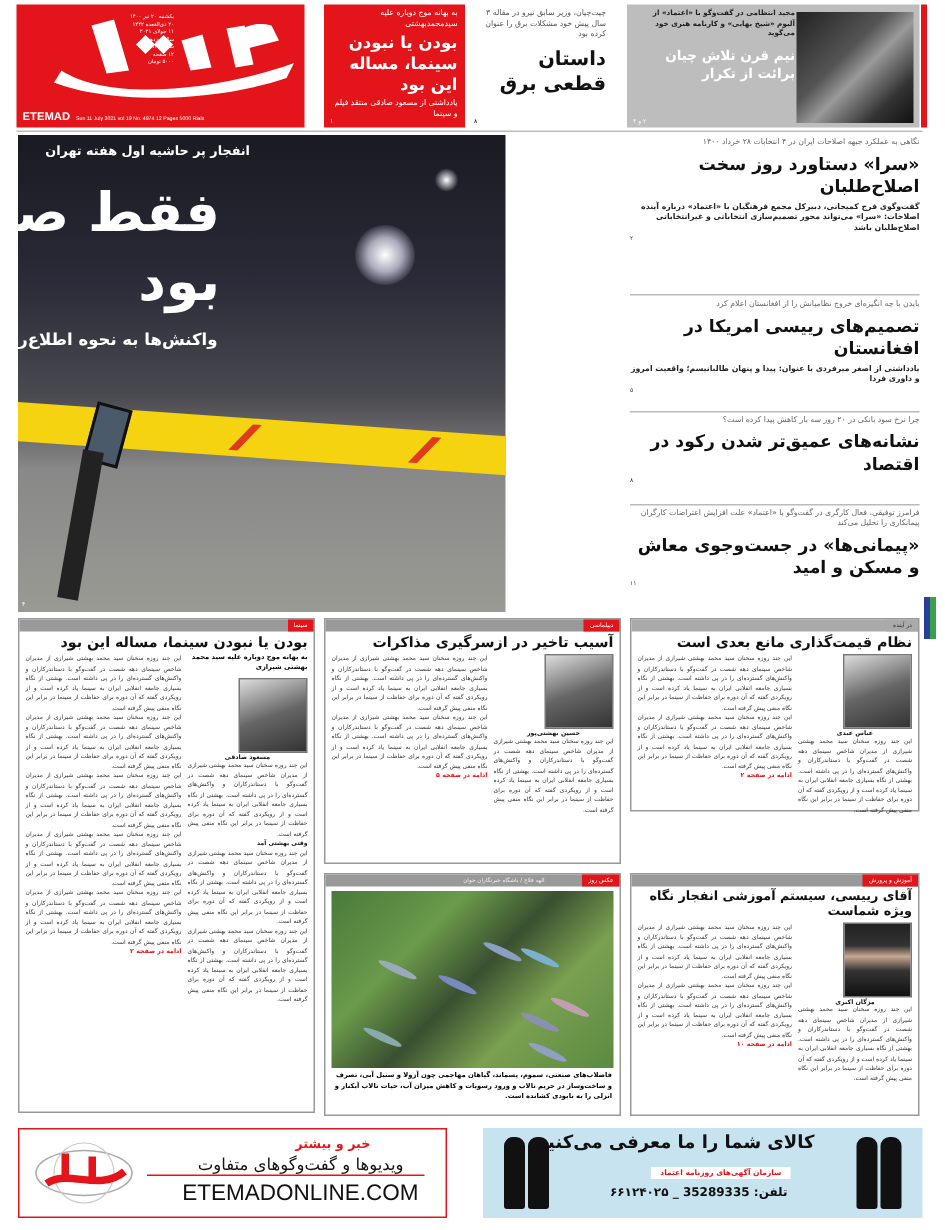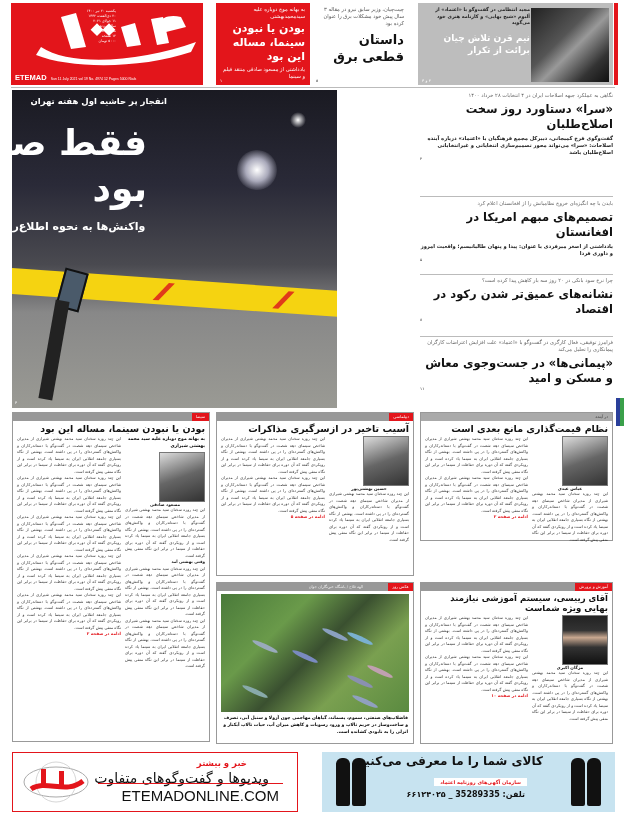--- a/index.html
+++ b/index.html
@@ -127,21 +127,21 @@
 <div class="abs rcol" style="top:92px">
   <div class="kick">نگاهی به عملکرد جبهه اصلاحات ایران در ۴ انتخابات ۲۸ خرداد ۱۴۰۰</div>
   <div class="head" style="margin-top:3px">«سرا» دستاورد روز سخت اصلاح‌طلبان</div>
   <div class="body" style="margin-top:3px">گفت‌وگوی فرج کمیجانی، دبیرکل مجمع فرهنگیان با «اعتماد» درباره آینده اصلاحات: «سرا» می‌تواند محور تصمیم‌سازی انتخاباتی و غیرانتخاباتی اصلاح‌طلبان باشد</div>
   <div class="pg">۲</div>
 </div>
 <div class="abs rsep" style="top:196px"></div>
 
 <div class="abs rcol" style="top:200px">
   <div class="kick">بایدن با چه انگیزه‌ای خروج نظامیانش را از افغانستان اعلام کرد</div>
-  <div class="head" style="margin-top:3px">تصمیم‌های مبهم امریکا در افغانستان</div>
+  <div class="head" style="margin-top:3px">تصمیم‌های رییسی امریکا در افغانستان</div>
   <div class="body" style="margin-top:3px">یادداشتی از اصغر میرفردی با عنوان: پیدا و پنهان طالبانیسم؛ واقعیت امروز و داوری فردا</div>
   <div class="pg">۵</div>
 </div>
 <div class="abs rsep" style="top:274px"></div>
 
 <div class="abs rcol" style="top:277px">
   <div class="kick">چرا نرخ سود بانکی در ۲۰ روز سه بار کاهش پیدا کرده است؟</div>
   <div class="head" style="margin-top:3px">نشانه‌های عمیق‌تر شدن رکود در اقتصاد</div>
   <div class="pg">۸</div>
 </div>
@@ -233,21 +233,21 @@
     <div class="boat" style="left:20px;top:95px;background:#8aa"></div>
     <div class="boat" style="left:130px;top:105px;background:#90a0c0"></div>
   </div>
   <div style="font-size:4.5px;font-weight:bold;line-height:6.8px;padding:0 5px;text-align:right">فاضلاب‌های صنعتی، سموم، پسماند، گیاهان مهاجمی چون آزولا و سنبل آبی، تصرف و ساخت‌وساز در حریم تالاب و ورود رسوبات و کاهش میزان آب، حیات تالاب آبکنار و انزلی را به نابودی کشانده است.</div>
 </div>
 
 <div class="abs col" style="left:420px;top:582px;width:193px;height:162px">
   <div class="bar">
       <span class="tag">آموزش و پرورش</span>
     </div>
-  <div class="title" style="font-size:8.5px">آقای رییسی، سیستم آموزشی نیازمند بهایی ویژه شماست</div>
+  <div class="title" style="font-size:8.5px">آقای رییسی، سیستم آموزشی انفجار نگاه ویژه شماست</div>
   <div style="display:flex;padding:0 4px;gap:4px">
     <div style="width:76px">
       <div class="avatar" style="margin-left:auto;background:linear-gradient(180deg,#222 0%,#333 30%,#c9a890 45%,#333 65%,#111 100%)"></div>
       <div class="byline">مژگان اکبری</div>
       <div class="txt">این چند روزه سخنان سید محمد بهشتی شیرازی از مدیران شاخص سینمای دهه شصت در گفت‌وگو با دستاندرکاران و واکنش‌های گسترده‌ای را در پی داشته است. بهشتی از نگاه بسیاری جامعه انقلابی ایران به سینما یاد کرده است و از رویکردی گفته که آن دوره برای حفاظت از سینما در برابر این نگاه منفی پیش گرفته است.</div>
     </div>
     <div style="flex:1">
       <div class="txt">این چند روزه سخنان سید محمد بهشتی شیرازی از مدیران شاخص سینمای دهه شصت در گفت‌وگو با دستاندرکاران و واکنش‌های گسترده‌ای را در پی داشته است. بهشتی از نگاه بسیاری جامعه انقلابی ایران به سینما یاد کرده است و از رویکردی گفته که آن دوره برای حفاظت از سینما در برابر این نگاه منفی پیش گرفته است.</div>
       <div class="txt">این چند روزه سخنان سید محمد بهشتی شیرازی از مدیران شاخص سینمای دهه شصت در گفت‌وگو با دستاندرکاران و واکنش‌های گسترده‌ای را در پی داشته است. بهشتی از نگاه بسیاری جامعه انقلابی ایران به سینما یاد کرده است و از رویکردی گفته که آن دوره برای حفاظت از سینما در برابر این نگاه منفی پیش گرفته است.</div>
       <div class="more">ادامه در صفحه ۱۰</div>
@@ -257,21 +257,21 @@
 
 <div class="abs ad1">
   <svg style="position:absolute;left:8px;top:6px;width:70px;height:46px" viewBox="0 0 70 46">
     <ellipse cx="35" cy="23" rx="32" ry="15" fill="none" stroke="#aaa" stroke-width="1"></ellipse>
     <ellipse cx="35" cy="23" rx="20" ry="20" fill="none" stroke="#ccc" stroke-width="0.8"></ellipse>
     <path d="M10 30 C 25 20, 45 36, 62 22" stroke="#e3151b" stroke-width="5" fill="none"></path>
     <rect x="20" y="10" width="5" height="18" fill="#e3151b"></rect>
     <rect x="38" y="12" width="5" height="16" fill="#e3151b"></rect>
   </svg>
   <div style="position:absolute;right:50px;top:5px;font-size:8.5px;font-weight:bold;color:#e3151b">خبر و بیشتر</div>
-  <div style="position:absolute;right:28px;top:17px;font-size:14px;color:#111">ویدیوها و گفت‌وگوهای متفاوت</div>
+  <div style="position:absolute;right:28px;top:17px;font-size:11px;color:#111">ویدیوها و گفت‌وگوهای متفاوت</div>
   <div style="position:absolute;right:14px;top:30px;width:185px;height:1px;background:#e3151b"></div>
   <div style="position:absolute;right:18px;top:34px;font-family:'Liberation Sans',sans-serif;font-size:15px;color:#111;direction:ltr">ETEMADONLINE.COM</div>
 </div>
 
 <div class="abs ad2">
   <div class="silhouette" style="left:14px;top:6px"></div>
   <div class="silhouette" style="left:30px;top:6px"></div>
   <div class="silhouette" style="right:30px;top:6px"></div>
   <div class="silhouette" style="right:14px;top:6px"></div>
   <div style="position:absolute;right:72px;top:2px;font-size:12px;font-weight:bold;color:#111">کالای شما را ما معرفی می‌کنیم</div>

